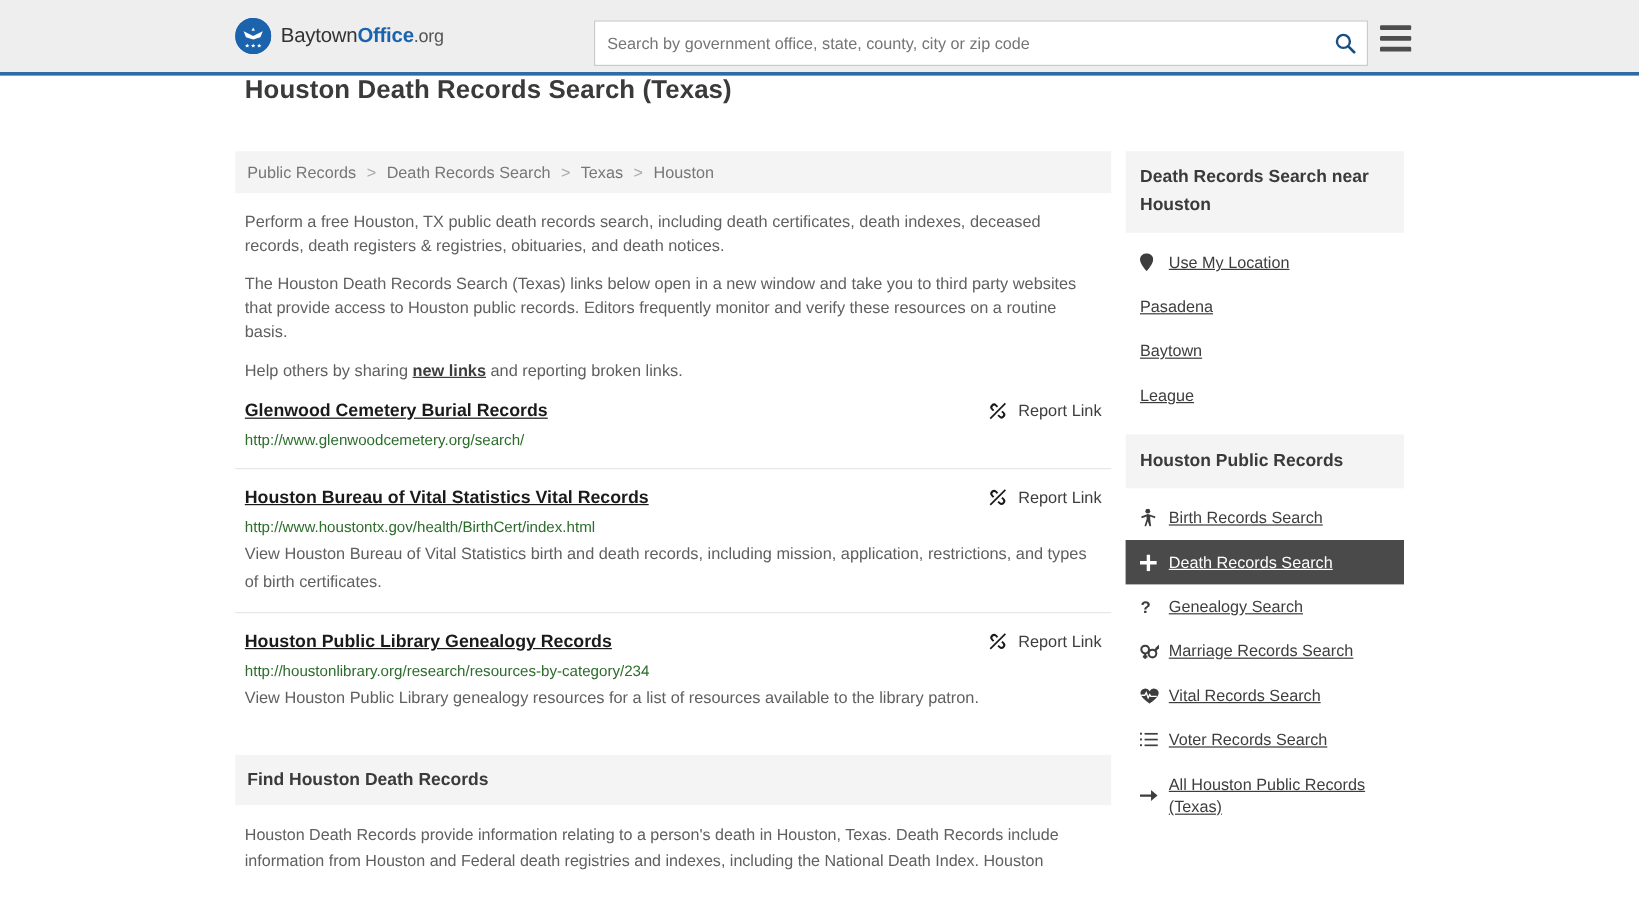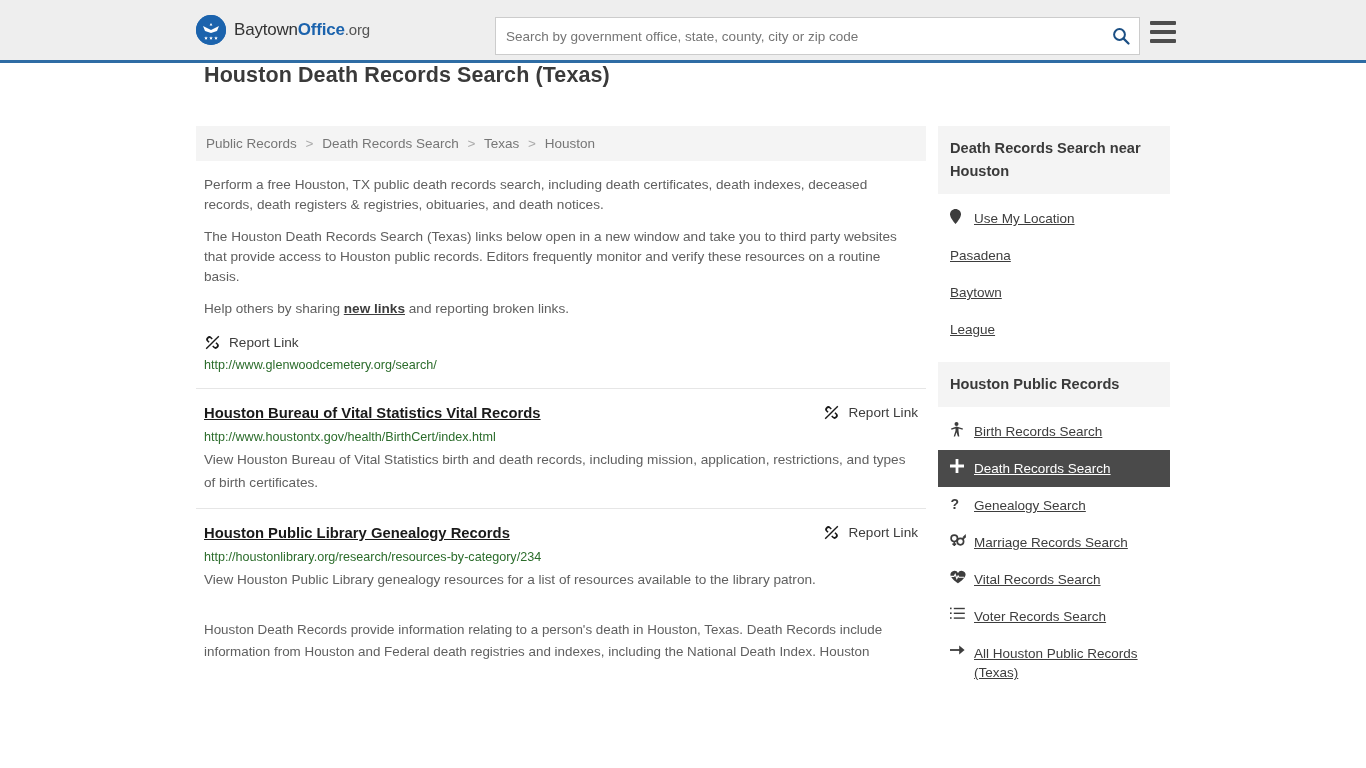--- a/index.html
+++ b/index.html
@@ -208,21 +208,21 @@
     background: #f4f4f4;
     padding: 11px 12px;
     font-size: 14.6px;
     font-weight: bold;
     color: #3a3a3a;
     line-height: 23px;
   }
   .card-list { padding: 6px 0 0 0; }
   .card-item {
     display: flex;
-    align-items: flex-start;
+    align-items: center;
     gap: 9px;
     padding: 9px 12px;
     font-size: 13.5px;
     line-height: 19px;
     cursor: pointer;
   }
   .card-item .ico {
     width: 15px;
     flex: 0 0 15px;
     text-align: center;
@@ -297,20 +297,21 @@
       <div class="intro">
         <p>Perform a free Houston, TX public death records search, including death certificates, death indexes, deceased records, death registers &amp; registries, obituaries, and death notices.</p>
         <p>The Houston Death Records Search (Texas) links below open in a new window and take you to third party websites that provide access to Houston public records. Editors frequently monitor and verify these resources on a routine basis.</p>
         <p><span>Help others by sharing </span><a class="newlinks" href="#">new links</a><span> and reporting broken links.</span></p>
       </div>
 
       <div class="results">
 
         <div class="result">
           <div class="result-head">
+            <a class="result-title" href="#">Glenwood Cemetery Burial Records</a>
             <div class="report-link">
               <svg width="17" height="17" viewBox="0 0 17 17" aria-hidden="true">
                 <path d="M3.2 3.2 a3 3 0 0 1 4.3 0 l1.3 1.3 -1.1 1.1 -1.3 -1.3 a1.5 1.5 0 0 0 -2.1 2.1 l1.3 1.3 -1.1 1.1 -1.3 -1.3 a3 3 0 0 1 0 -4.3z" fill="#1a1a1a"></path>
                 <path d="M13.8 13.8 a3 3 0 0 1 -4.3 0 l-1.3 -1.3 1.1 -1.1 1.3 1.3 a1.5 1.5 0 0 0 2.1 -2.1 l-1.3 -1.3 1.1 -1.1 1.3 1.3 a3 3 0 0 1 0 4.3z" fill="#1a1a1a"></path>
                 <line x1="2.2" y1="14.8" x2="14.8" y2="2.2" stroke="#1a1a1a" stroke-width="1.4"></line>
               </svg>
               <span>Report Link</span>
             </div>
           </div>
           <div class="result-url">http://www.glenwoodcemetery.org/search/</div>
@@ -343,20 +344,21 @@
               </svg>
               <span>Report Link</span>
             </div>
           </div>
           <div class="result-url">http://houstonlibrary.org/research/resources-by-category/234</div>
           <div class="result-desc">View Houston Public Library genealogy resources for a list of resources available to the library patron.</div>
         </div>
 
       </div>
 
+      <div class="section-head">Find Houston Death Records</div>
       <div class="section-body">
         <p>Houston Death Records provide information relating to a person's death in Houston, Texas. Death Records include information from Houston and Federal death registries and indexes, including the National Death Index. Houston</p>
       </div>
     </div>
 
     <aside class="side-col">
 
       <div class="card">
         <div class="card-head">Death Records Search near Houston</div>
         <div class="card-list">

